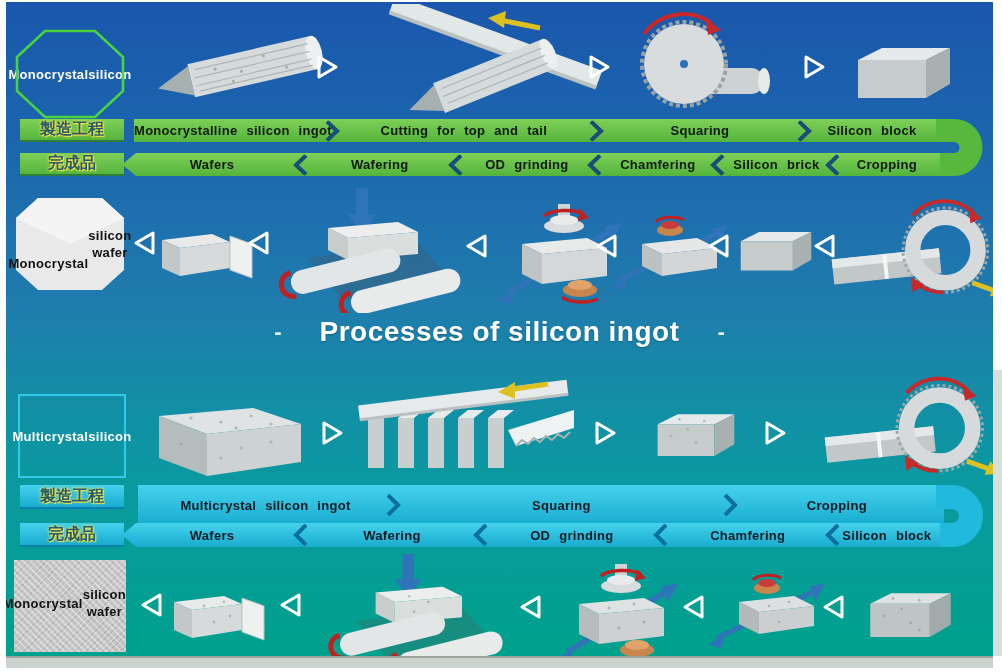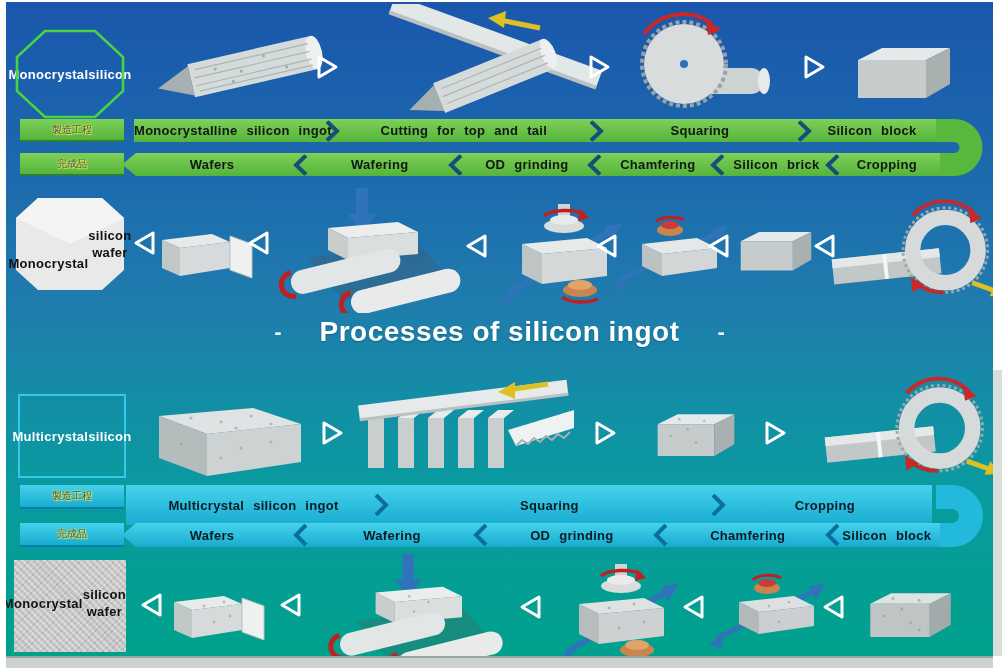--- a/index.html
+++ b/index.html
@@ -18,21 +18,21 @@
   .badge-octo-fill{width:112px;height:96px;color:#111;}
   .badge-octo-fill svg{position:absolute;inset:0;}
   .badge-square-outline{width:108px;height:84px;border:2px solid #35c8e8;color:#fff;}
   .badge-square-fill{width:112px;height:92px;color:#111;background:#c7c7c7;
     background-image:repeating-linear-gradient(45deg,rgba(255,255,255,.35) 0 2px,rgba(0,0,0,0) 2px 5px),
                      repeating-linear-gradient(-45deg,rgba(0,0,0,.10) 0 1px,rgba(0,0,0,0) 1px 4px);
     justify-content:flex-end;padding-bottom:6px;}
 
   
   .row-label{position:absolute;left:14px;width:104px;display:flex;align-items:center;justify-content:center;
-    font-weight:normal;font-size:10px;color:#235d6b;text-shadow:0 0 3px #ffe94a,0 0 2px #ffd84a,1px 1px 0 rgba(255,233,74,.8);}
+    font-weight:bold;font-size:16px;color:#235d6b;text-shadow:0 0 3px #ffe94a,0 0 2px #ffd84a,1px 1px 0 rgba(255,233,74,.8);}
   .row-label.green{background:linear-gradient(180deg,#7ed058,#55b43c);border-bottom:2px solid #2f7d3a;}
   .row-label.blue{background:linear-gradient(180deg,#45d2ec,#18acd0);border-bottom:2px solid #0a7fae;}
 
   
   .bar{position:absolute;display:flex;}
   .seg{position:relative;display:flex;align-items:center;justify-content:center;}
   .seg-label{font-weight:bold;font-size:13px;color:#101810;letter-spacing:.3px;word-spacing:5px;white-space:nowrap;}
   .bar.green .seg{background:linear-gradient(180deg,#7ed058,#55b43c);}
   .bar.blue .seg{background:linear-gradient(180deg,#45d2ec,#18acd0);}
   .bar.blue .seg-label{color:#0b1b24;}
@@ -406,21 +406,21 @@
     <polygon points="160,19 146,8 148,24" fill="#c82828"></polygon>
     <path d="M94,88 A44,44 0 0 0 120,96" stroke="#c82828" stroke-width="4" fill="none"></path>
     <polygon points="86,80 88,96 100,88" fill="#c82828"></polygon>
     <line x1="150" y1="86" x2="178" y2="96" stroke="#ddc022" stroke-width="5"></line>
     <polygon points="185,99 168,100 174,86" fill="#ddc022"></polygon>
   </svg>
 
   <div class="row-label blue" style="top:483px;height:24px;">
     <span>製造工程</span>
   </div>
-  <div class="bar blue" style="left:120px;top:483px;width:806px;height:40px;justify-content:flex-end;">
+  <div class="bar blue" style="left:132px;top:483px;width:806px;height:40px;justify-content:flex-end;">
     <div class="seg" style="flex:25">
       <span class="seg-label">Multicrystal silicon ingot</span>
       <svg class="sep sep-r" width="16" height="22" viewBox="0 0 16 22">
             <polyline points="3,1 13,11 3,21" fill="none" stroke="#0b6e9e" stroke-width="4"></polyline>
           </svg>
     </div>
     <div class="seg" style="flex:33">
       <span class="seg-label">Squaring</span>
       <svg class="sep sep-r" width="16" height="22" viewBox="0 0 16 22">
             <polyline points="3,1 13,11 3,21" fill="none" stroke="#0b6e9e" stroke-width="4"></polyline>

